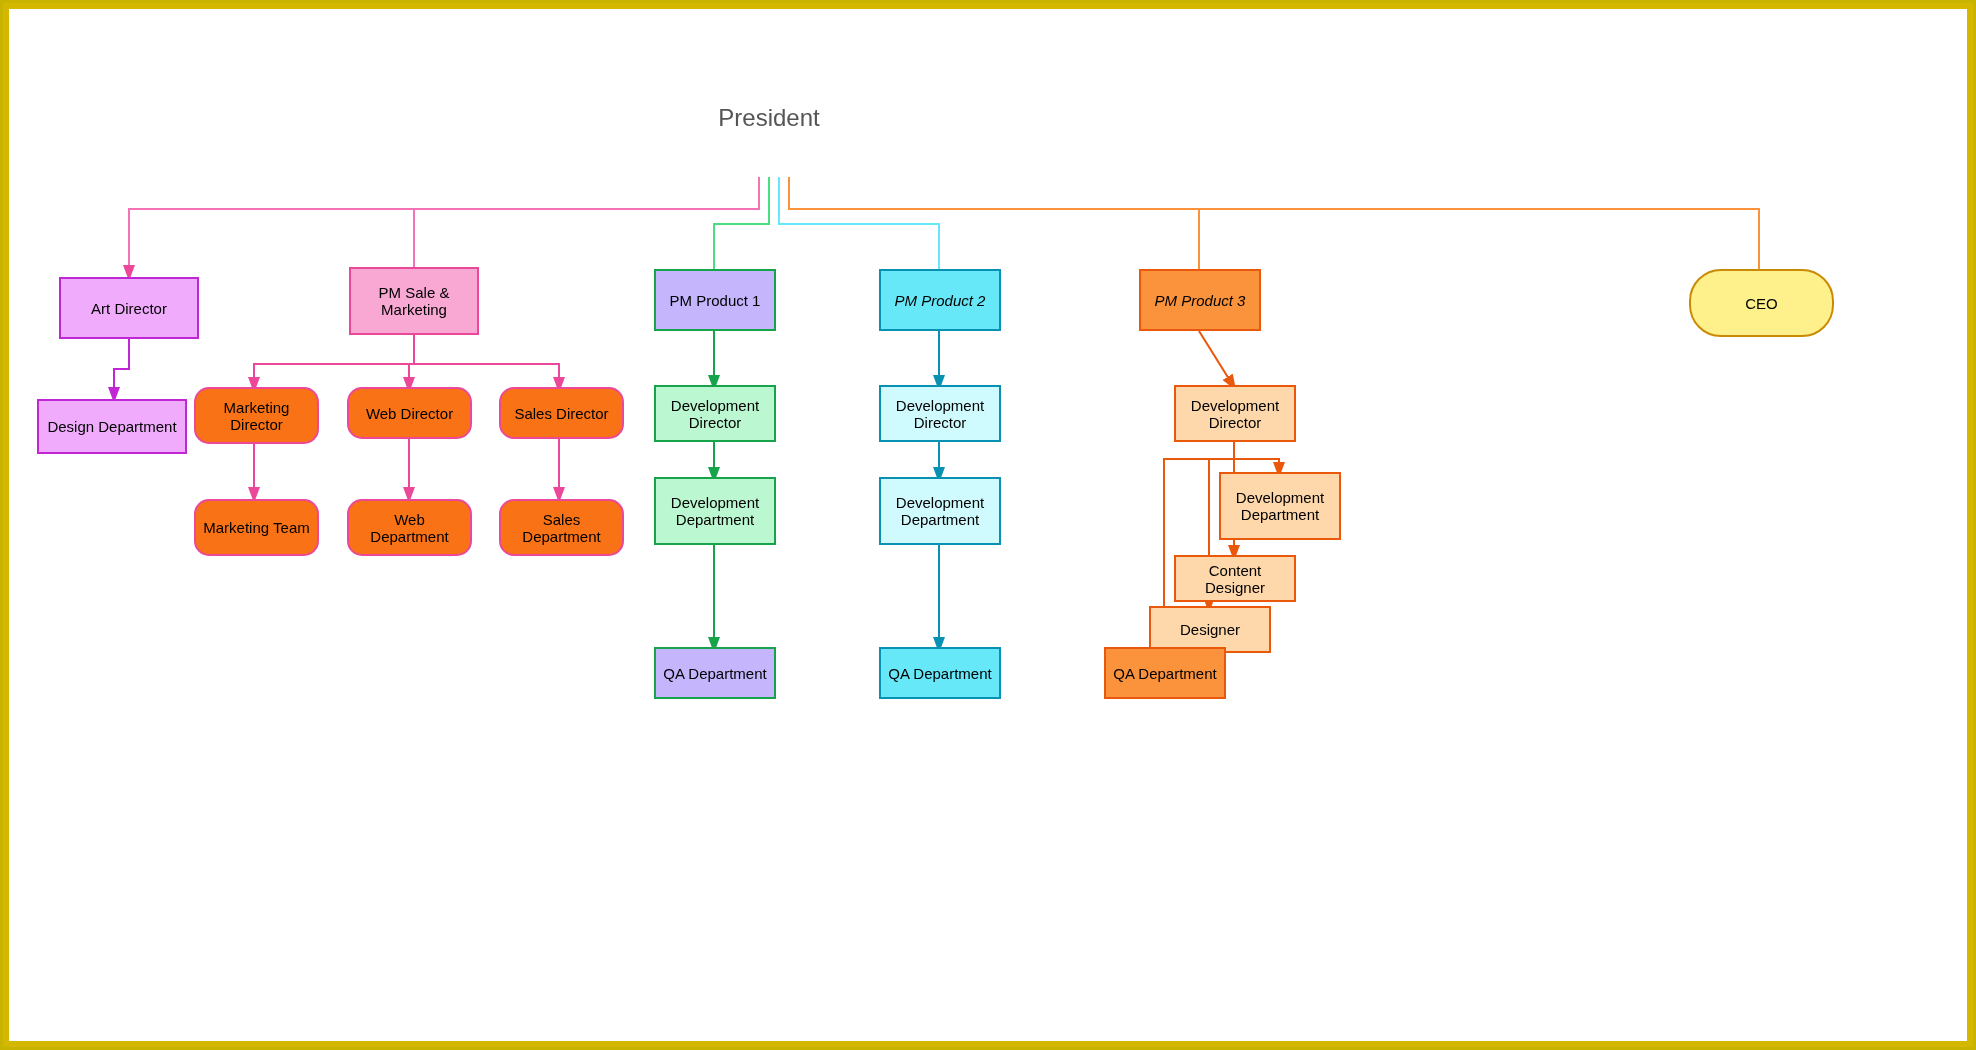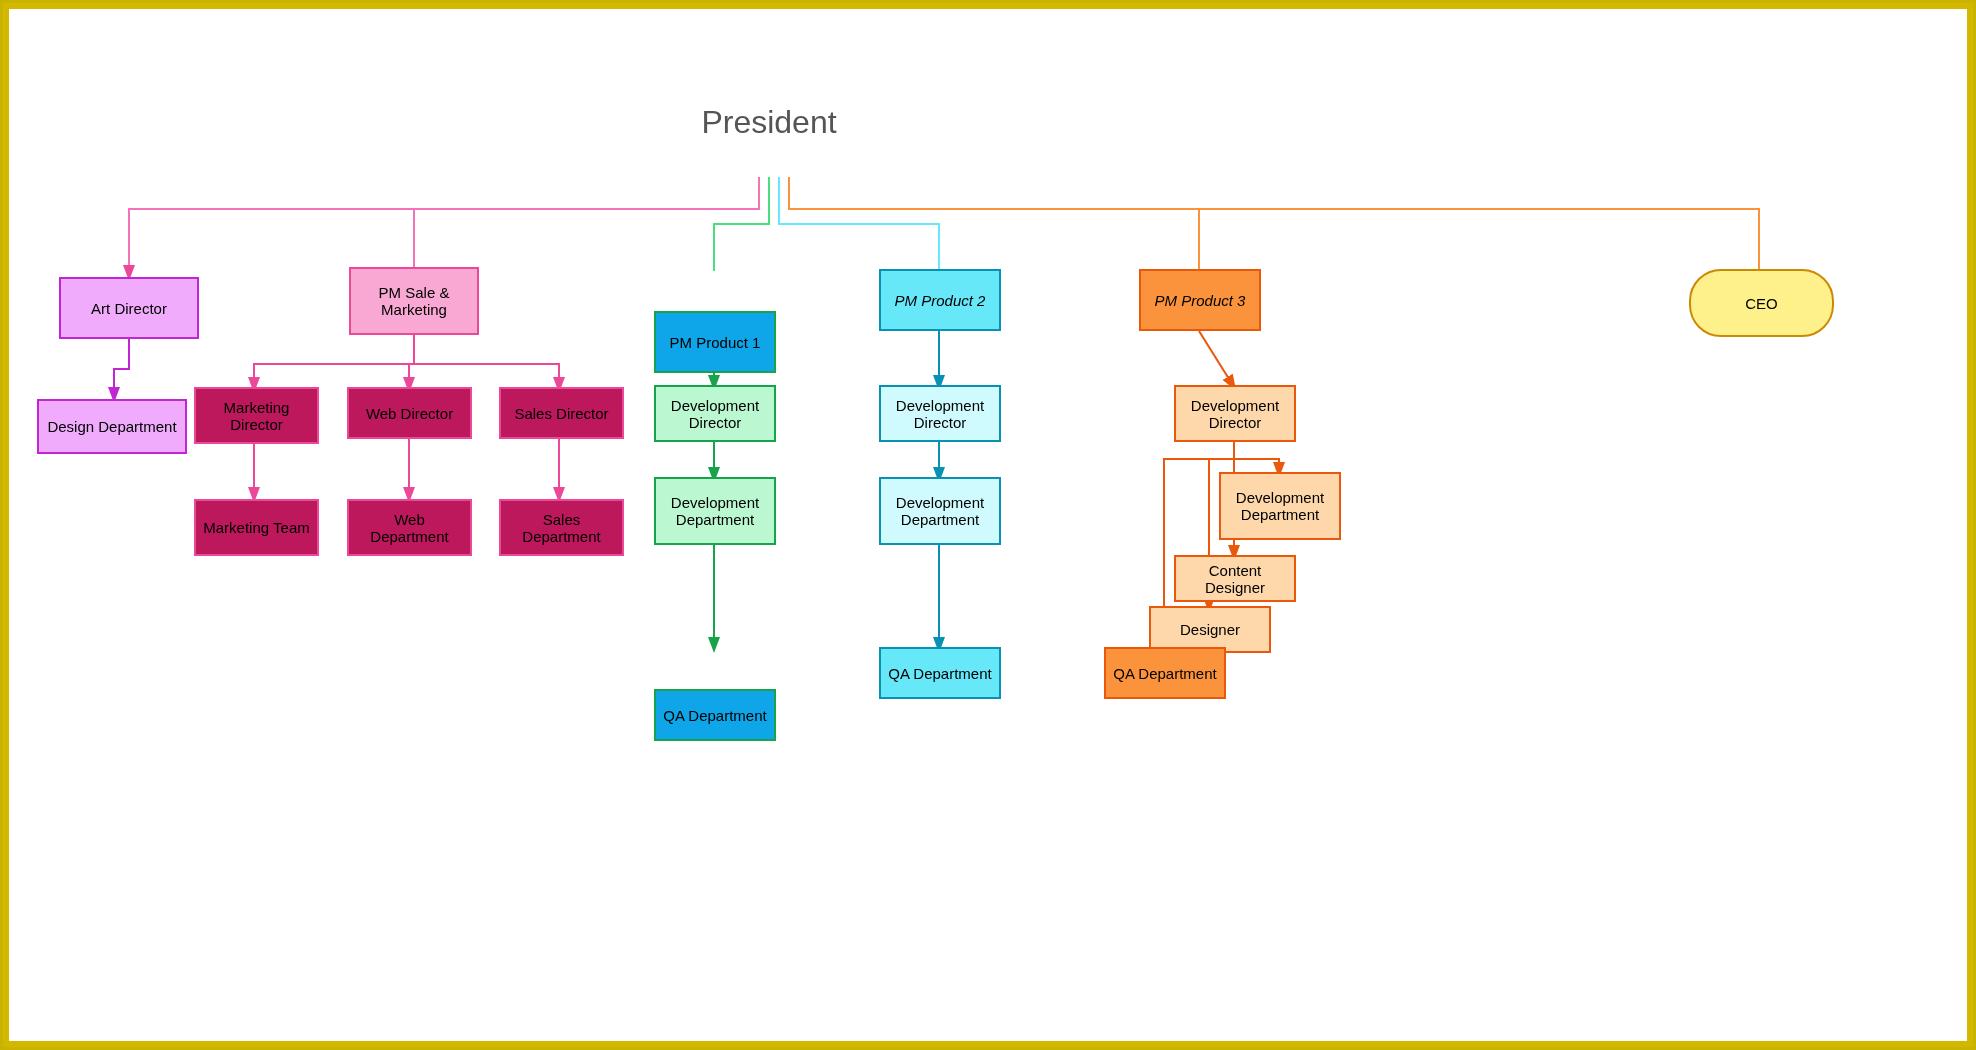--- a/index.html
+++ b/index.html
@@ -35,36 +35,36 @@
       font-size: 15px;
       font-weight: 500;
       padding: 6px;
       cursor: pointer;
     }
     
     .purple { background: #f0abfc; border-color: #c026d3; color: #000; }
     .purple-light { background: #f0abfc; border-color: #c026d3; color: #000; }
     
     .pink { background: #f9a8d4; border-color: #ec4899; color: #000; }
-    .pink-light { background: #be185d; border-color: #ec4899; color: #000; }
-    
-    .green { background: #0ea5e9; border-color: #16a34a; color: #000; margin-top: 42px; }
+    .pink-light { background: #f97316; border-color: #ec4899; color: #000; border-radius: 15px; }
+    
+    .green { background: #c4b5fd; border-color: #16a34a; color: #000; }
     .green-light { background: #bbf7d0; border-color: #16a34a; color: #000; }
     
     .cyan { background: #67e8f9; border-color: #0891b2; color: #000; }
     .cyan-light { background: #cffafe; border-color: #0891b2; color: #000; }
     
     .orange { background: #fb923c; border-color: #ea580c; color: #000; }
     .orange-light { background: #fed7aa; border-color: #ea580c; color: #000; }
     
     .yellow { background: #fef08a; border-color: #ca8a04; color: #000; }
     
     .title-node {
       position: absolute;
-      font-size: 32px;
+      font-size: 24px;
       font-weight: 300;
       color: #555;
     }
   </style>
 </head>
 <body>
 
 <div class="canvas">
   <svg class="connectors">
 

